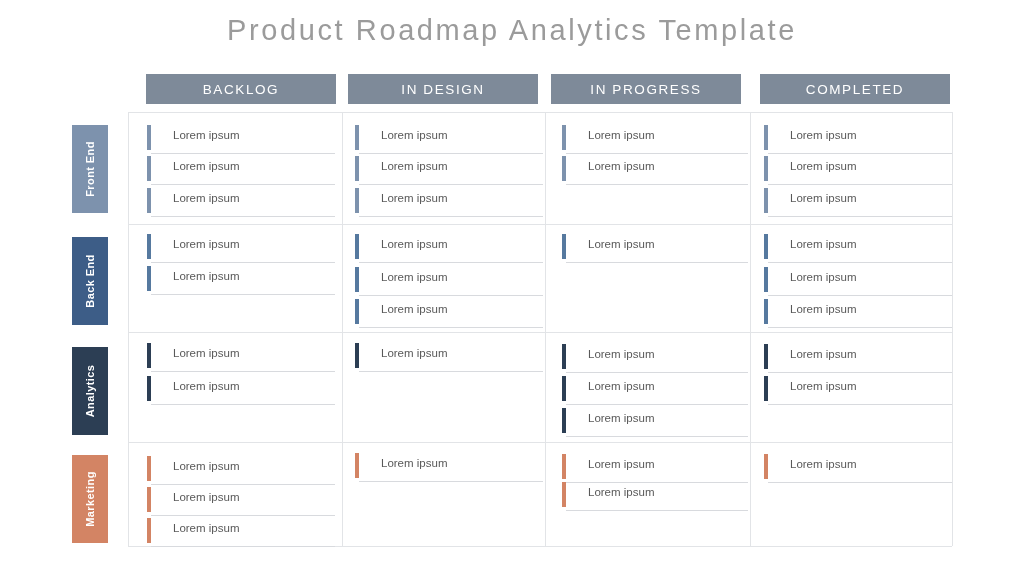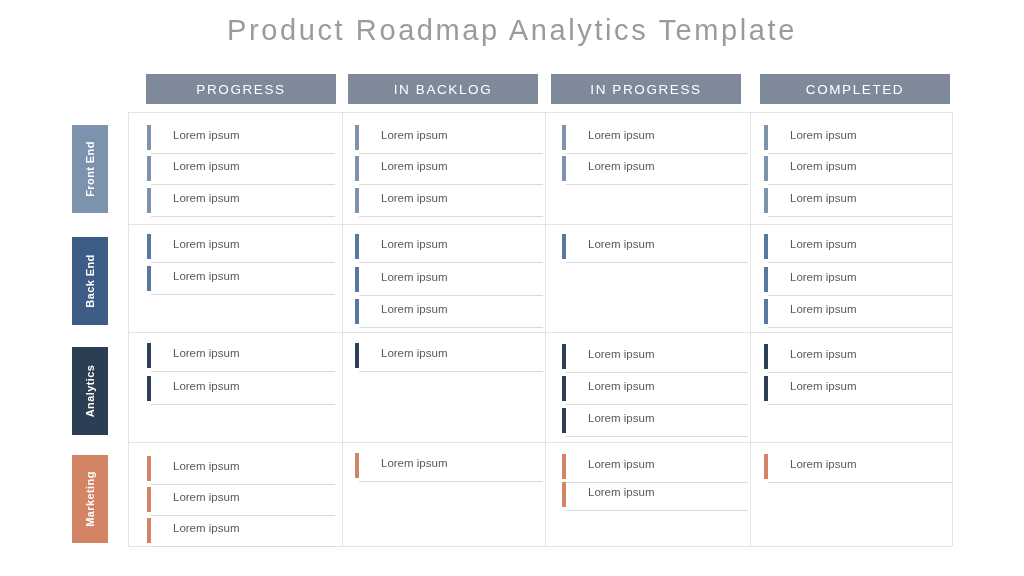--- a/index.html
+++ b/index.html
@@ -93,22 +93,22 @@
   }
 </style>
 </head>
 <body style="background: rgb(255, 255, 255);">
 
 <div id="slide">
 
   <div class="title">Product  Roadmap  Analytics  Template</div>
 
   <div id="col-heads">
-      <div class="col-head" style="left: 146px; width: 190px; background: rgb(126, 138, 153);">PROGRESS</div>
-      <div class="col-head" style="left: 348px; width: 190px; background: rgb(126, 138, 153);">IN BACKLOG</div>
+      <div class="col-head" style="left: 146px; width: 190px; background: rgb(126, 138, 153);">BACKLOG</div>
+      <div class="col-head" style="left: 348px; width: 190px; background: rgb(126, 138, 153);">IN DESIGN</div>
       <div class="col-head" style="left: 551px; width: 190px; background: rgb(126, 138, 153); text-align: center;">IN PROGRESS</div>
       <div class="col-head" style="left: 760px; width: 190px; background: rgb(126, 138, 153);">COMPLETED</div>
     </div>
   <div id="grid-lines">
       <div class="hline" style="top: 112px; left: 128px; width: 824px; background: rgb(226, 228, 231);"></div>
       <div class="hline" style="top: 224px; left: 128px; width: 824px; background: rgb(226, 228, 231);"></div>
       <div class="hline" style="top: 332px; left: 128px; width: 824px; background: rgb(226, 228, 231);"></div>
       <div class="hline" style="top: 442px; left: 128px; width: 824px; background: rgb(226, 228, 231);"></div>
       <div class="hline" style="top: 546px; left: 128px; width: 824px; background: rgb(226, 228, 231);"></div>
       <div class="vline" style="left: 128px; top: 112px; height: 434px; background: rgb(226, 228, 231);"></div>

